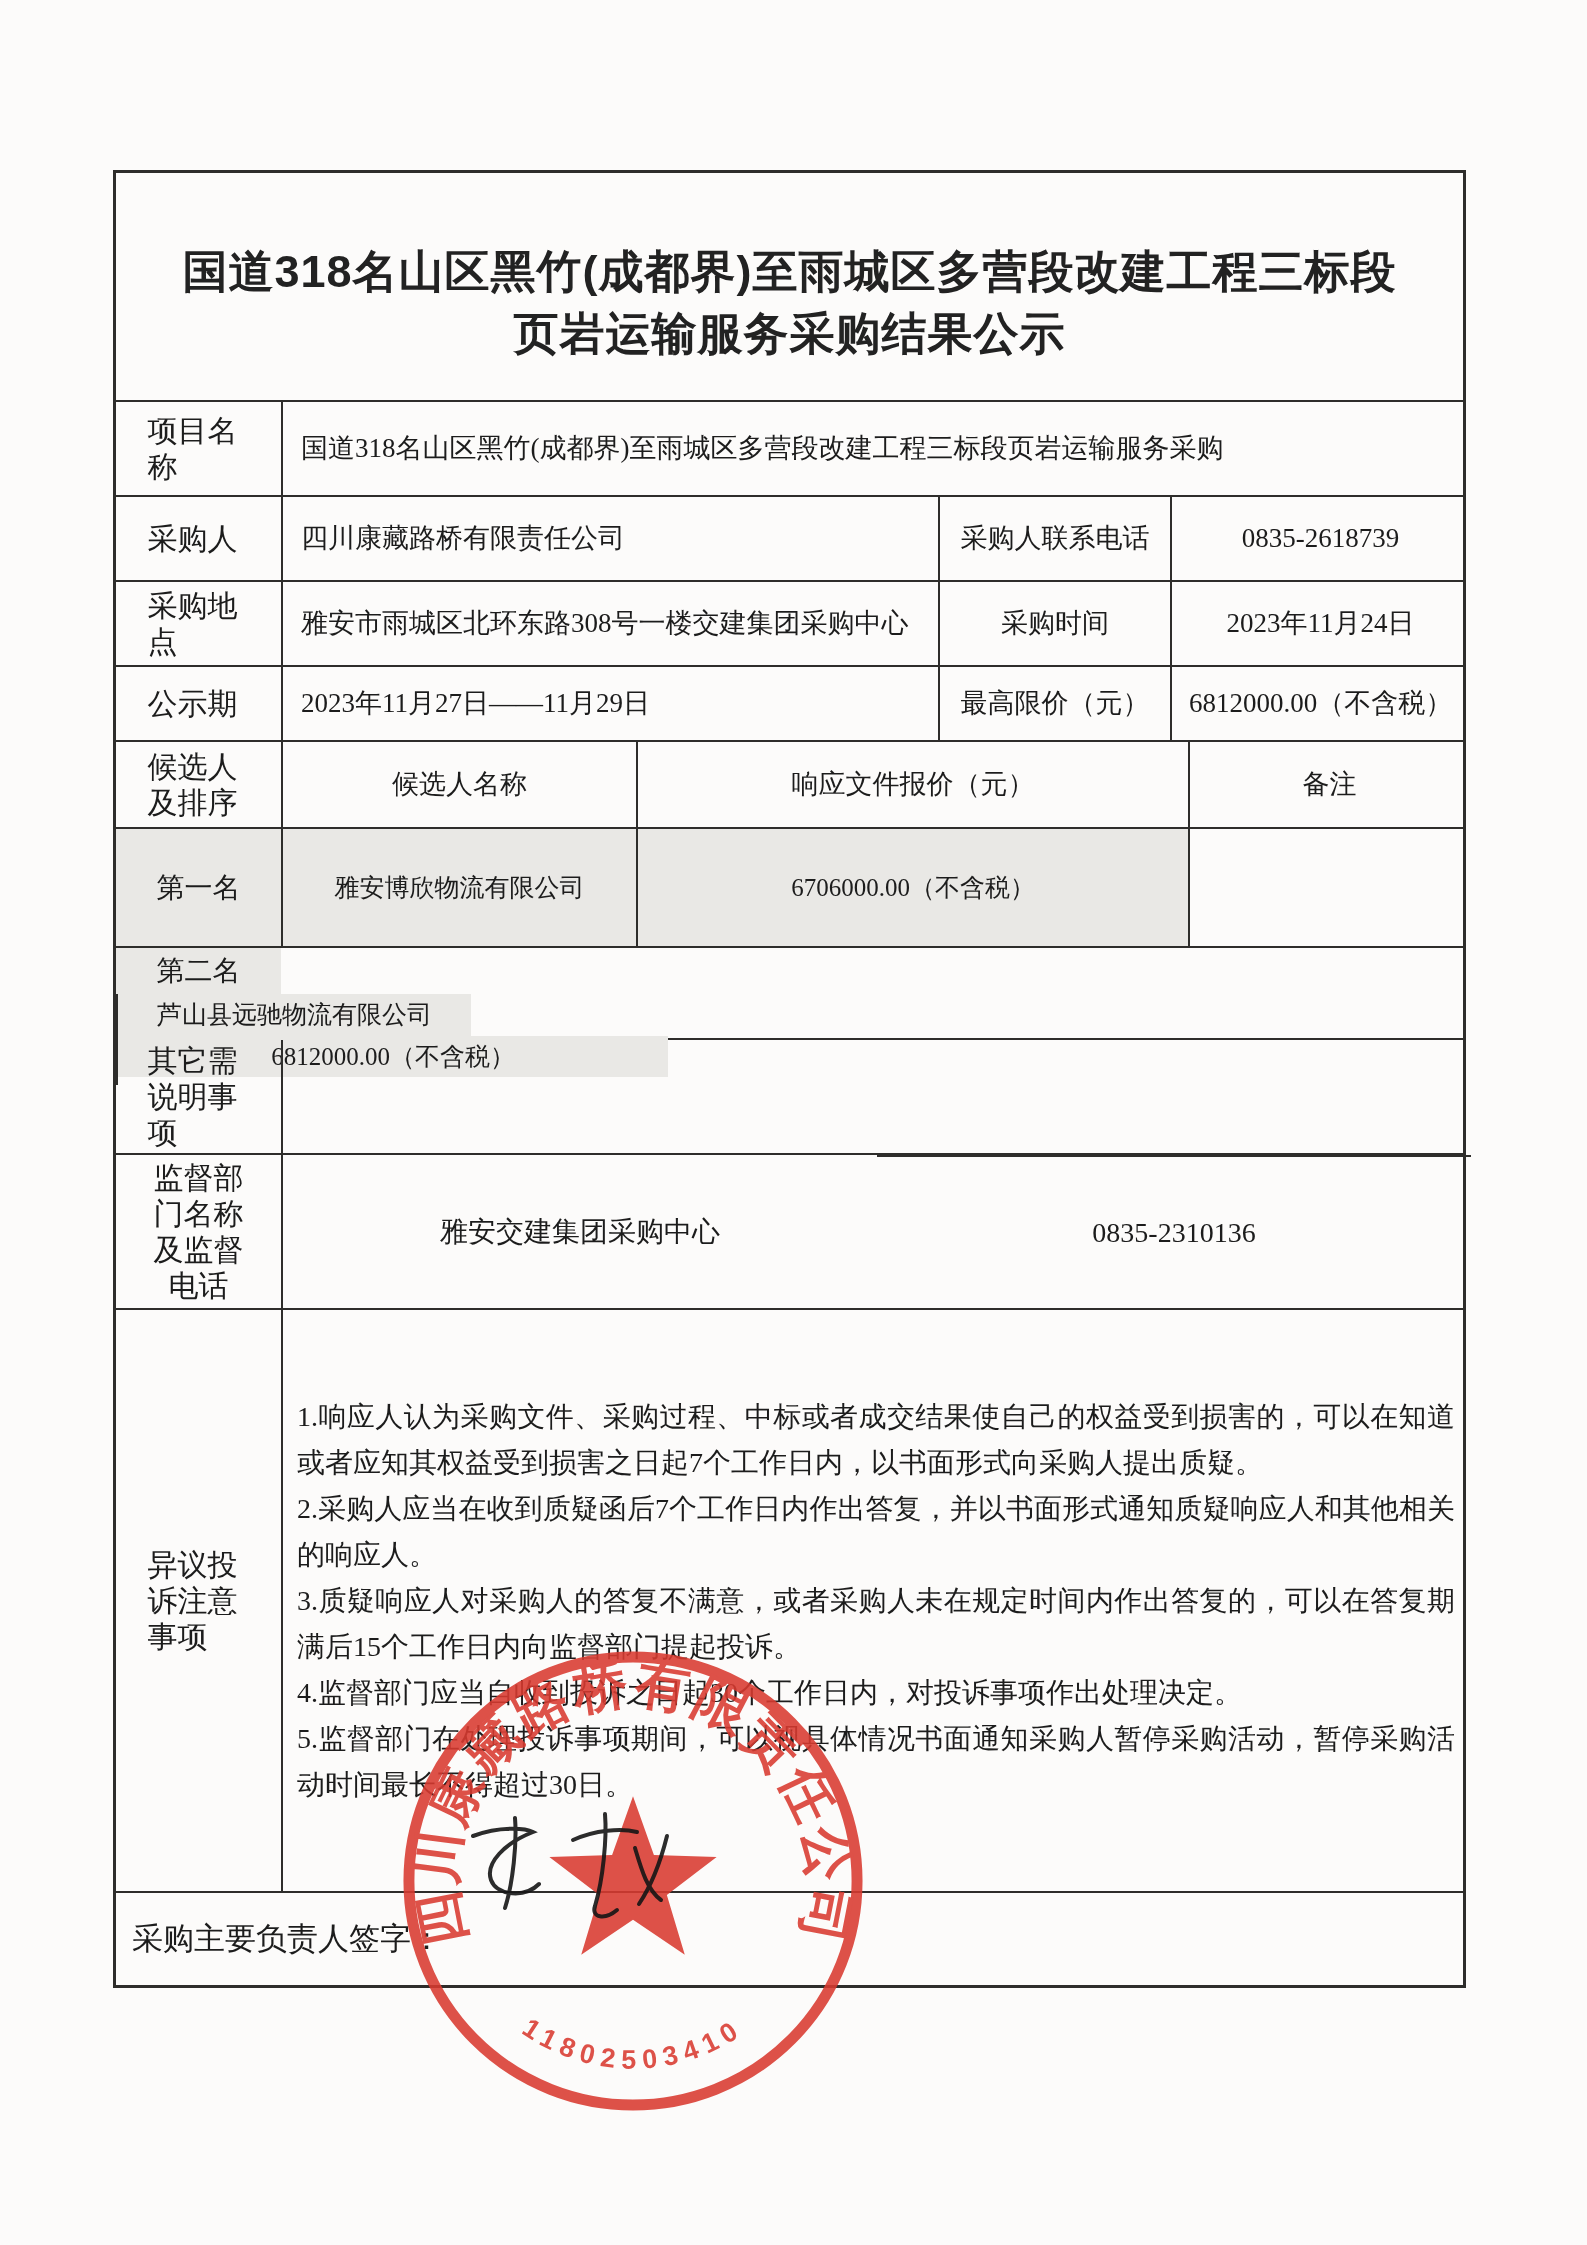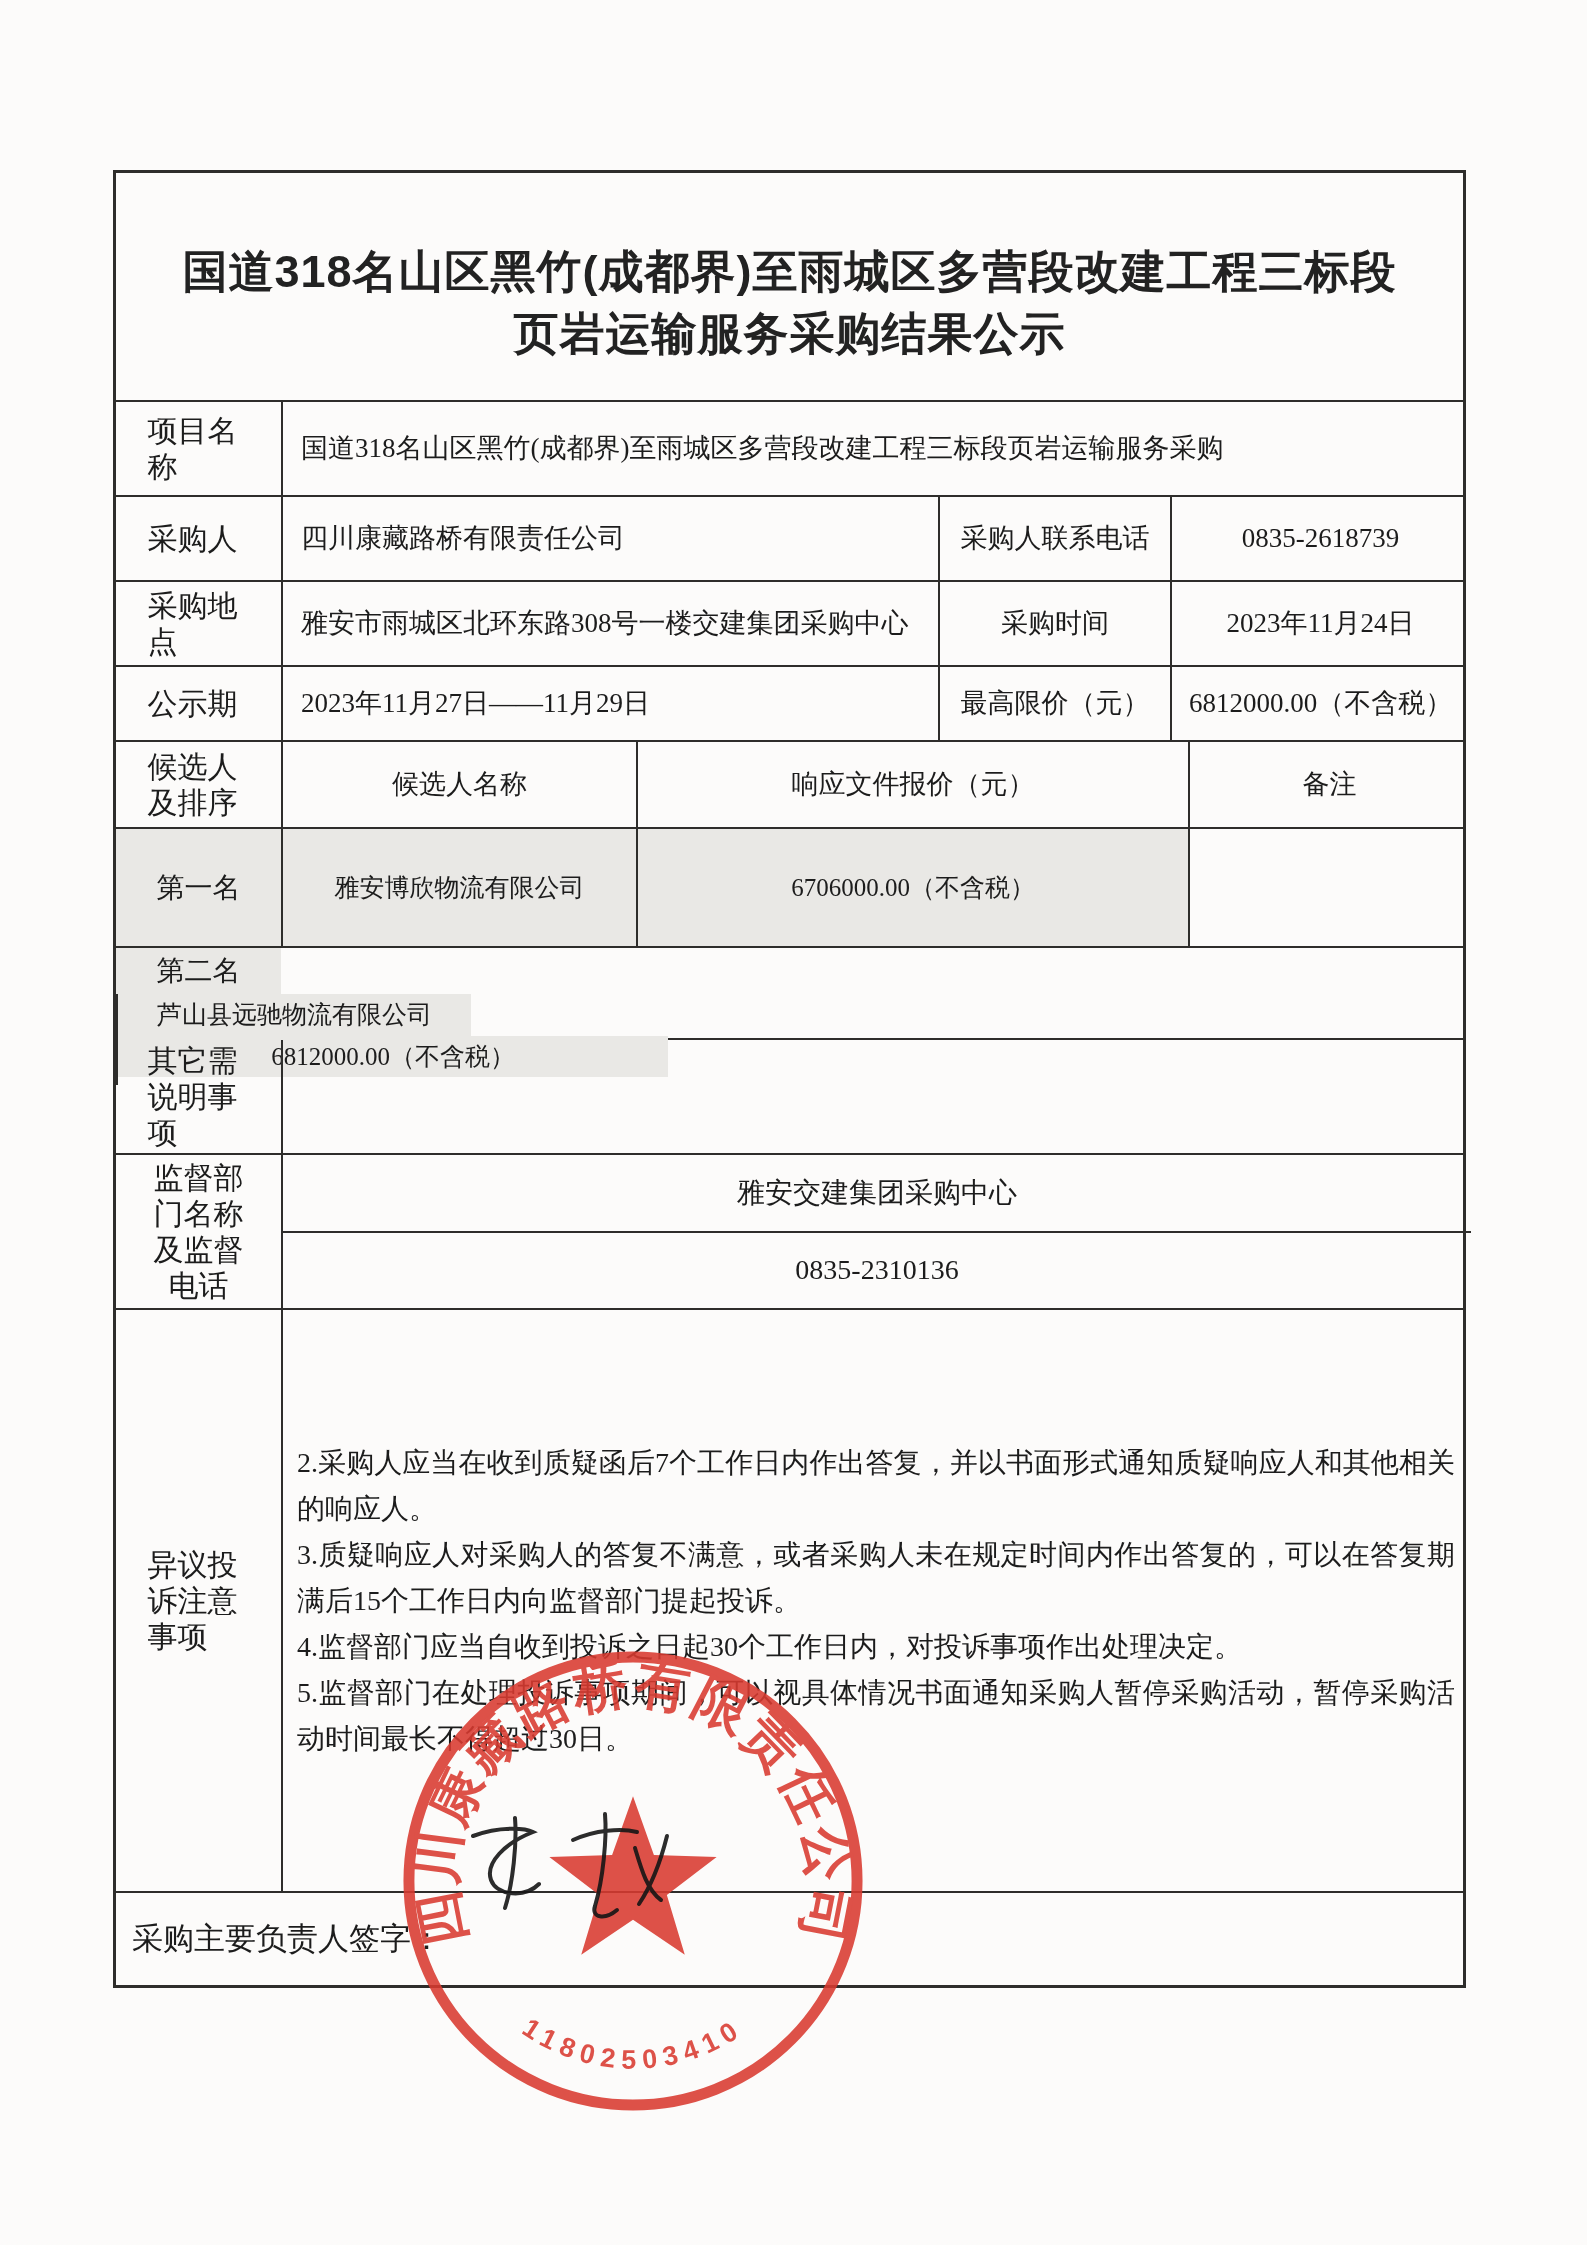--- a/index.html
+++ b/index.html
@@ -66,21 +66,21 @@
   }
   
   .w-val-main{width:657px;flex:none;}
   .w-sublab{width:232px;flex:none;}
   .w-subval{width:299px;flex:none;}
   .w-candname{width:355px;flex:none;}
   .w-candprice{width:552px;flex:none;}
   .w-candnote{width:281px;flex:none;}
   .shade{background:#e9e8e5;}
   
-  .superv-right{width:1188px;flex:none;display:flex;flex-direction:column;}
+  .superv-right{width:1188px;flex:none;display:flex;flex-direction:row;}
   .superv-sub{flex:1;display:flex;align-items:center;justify-content:center;font-size:28px;}
   .superv-sub + .superv-sub{border-top:2px solid #2e2d2b;}
   
   .objection-body{
     width:1188px;flex:none;display:flex;flex-direction:column;
     justify-content:center;padding:10px 14px;box-sizing:border-box;
   }
   .objection-body p{margin:0;font-size:28px;line-height:46px;text-align:justify;}
   
   .sign-cell{width:100%;font-size:31px;padding-left:16px;}
@@ -178,20 +178,21 @@
         <div class="superv-sub">雅安交建集团采购中心</div>
         <div class="superv-sub">0835-2310136</div>
       </div>
     </div>
 
     <div class="row r-objection">
       <div class="cell nb label-cell">
         <span class="lab">异议投诉注意事项</span>
       </div>
       <div class="objection-body" style="border-left:2px solid #2e2d2b;">
+        <p>1.响应人认为采购文件、采购过程、中标或者成交结果使自己的权益受到损害的，可以在知道或者应知其权益受到损害之日起7个工作日内，以书面形式向采购人提出质疑。</p>
         <p>2.采购人应当在收到质疑函后7个工作日内作出答复，并以书面形式通知质疑响应人和其他相关的响应人。</p>
         <p>3.质疑响应人对采购人的答复不满意，或者采购人未在规定时间内作出答复的，可以在答复期满后15个工作日内向监督部门提起投诉。</p>
         <p>4.监督部门应当自收到投诉之日起30个工作日内，对投诉事项作出处理决定。</p>
         <p>5.监督部门在处理投诉事项期间，可以视具体情况书面通知采购人暂停采购活动，暂停采购活动时间最长不得超过30日。</p>
       </div>
     </div>
 
     <div class="row r-sign">
       <div class="cell nb sign-cell">采购主要负责人签字：</div>
     </div>

